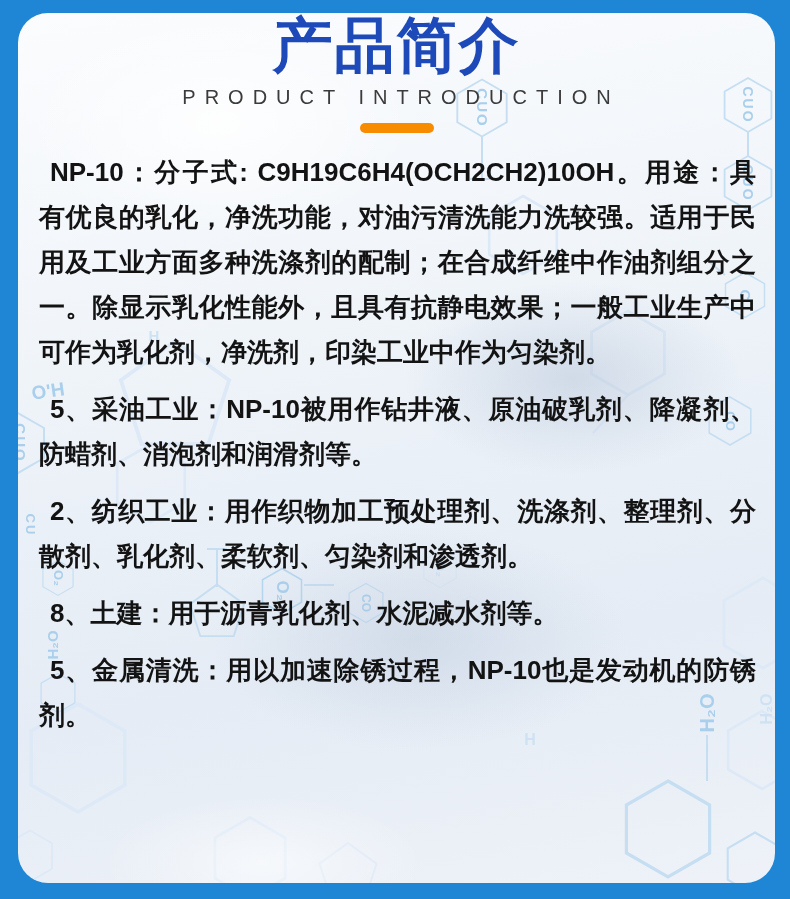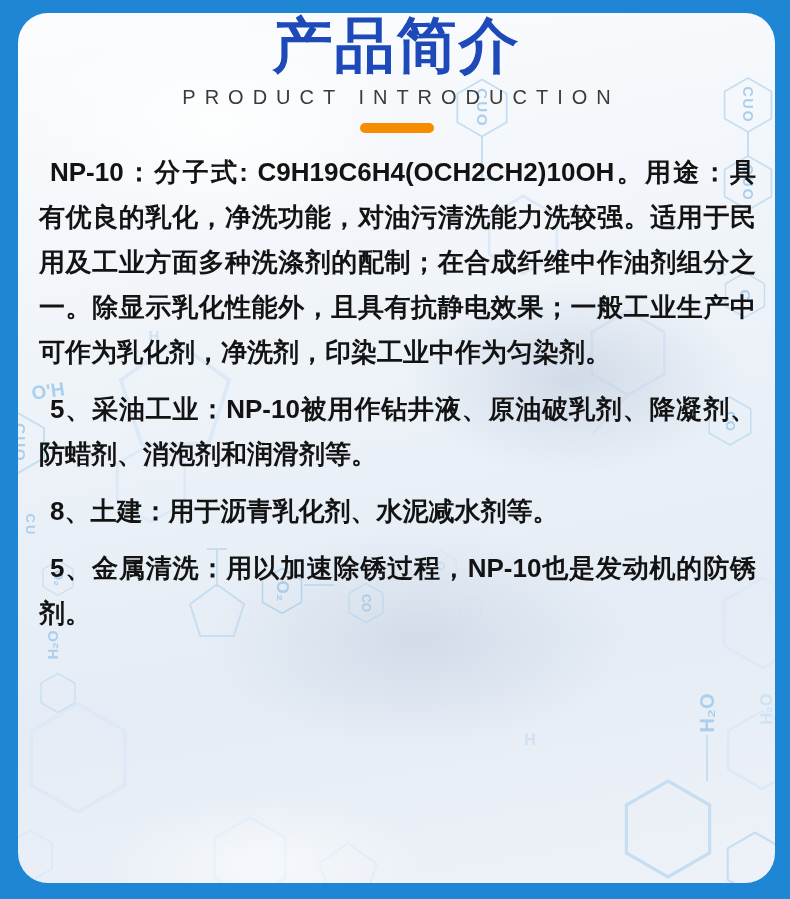--- a/index.html
+++ b/index.html
@@ -130,17 +130,18 @@
 
   <header>
     <h1>产品简介</h1>
     <div class="subtitle">PRODUCT INTRODUCTION</div>
     <div class="divider"></div>
   </header>
 
   <main>
     <p>NP-10：分子式: C9H19C6H4(OCH2CH2)10OH。用途：具有优良的乳化，净洗功能，对油污清洗能力洗较强。适用于民用及工业方面多种洗涤剂的配制；在合成纤维中作油剂组分之一。除显示乳化性能外，且具有抗静电效果；一般工业生产中可作为乳化剂，净洗剂，印染工业中作为匀染剂。</p>
     <p>5、采油工业：NP-10被用作钻井液、原油破乳剂、降凝剂、防蜡剂、消泡剂和润滑剂等。</p>
+    <p>2、纺织工业：用作织物加工预处理剂、洗涤剂、整理剂、分散剂、乳化剂、柔软剂、匀染剂和渗透剂。</p>
     <p>8、土建：用于沥青乳化剂、水泥减水剂等。</p>
     <p>5、金属清洗：用以加速除锈过程，NP-10也是发动机的防锈剂。</p>
   </main>
 
 </div>
 
 </body></html>

